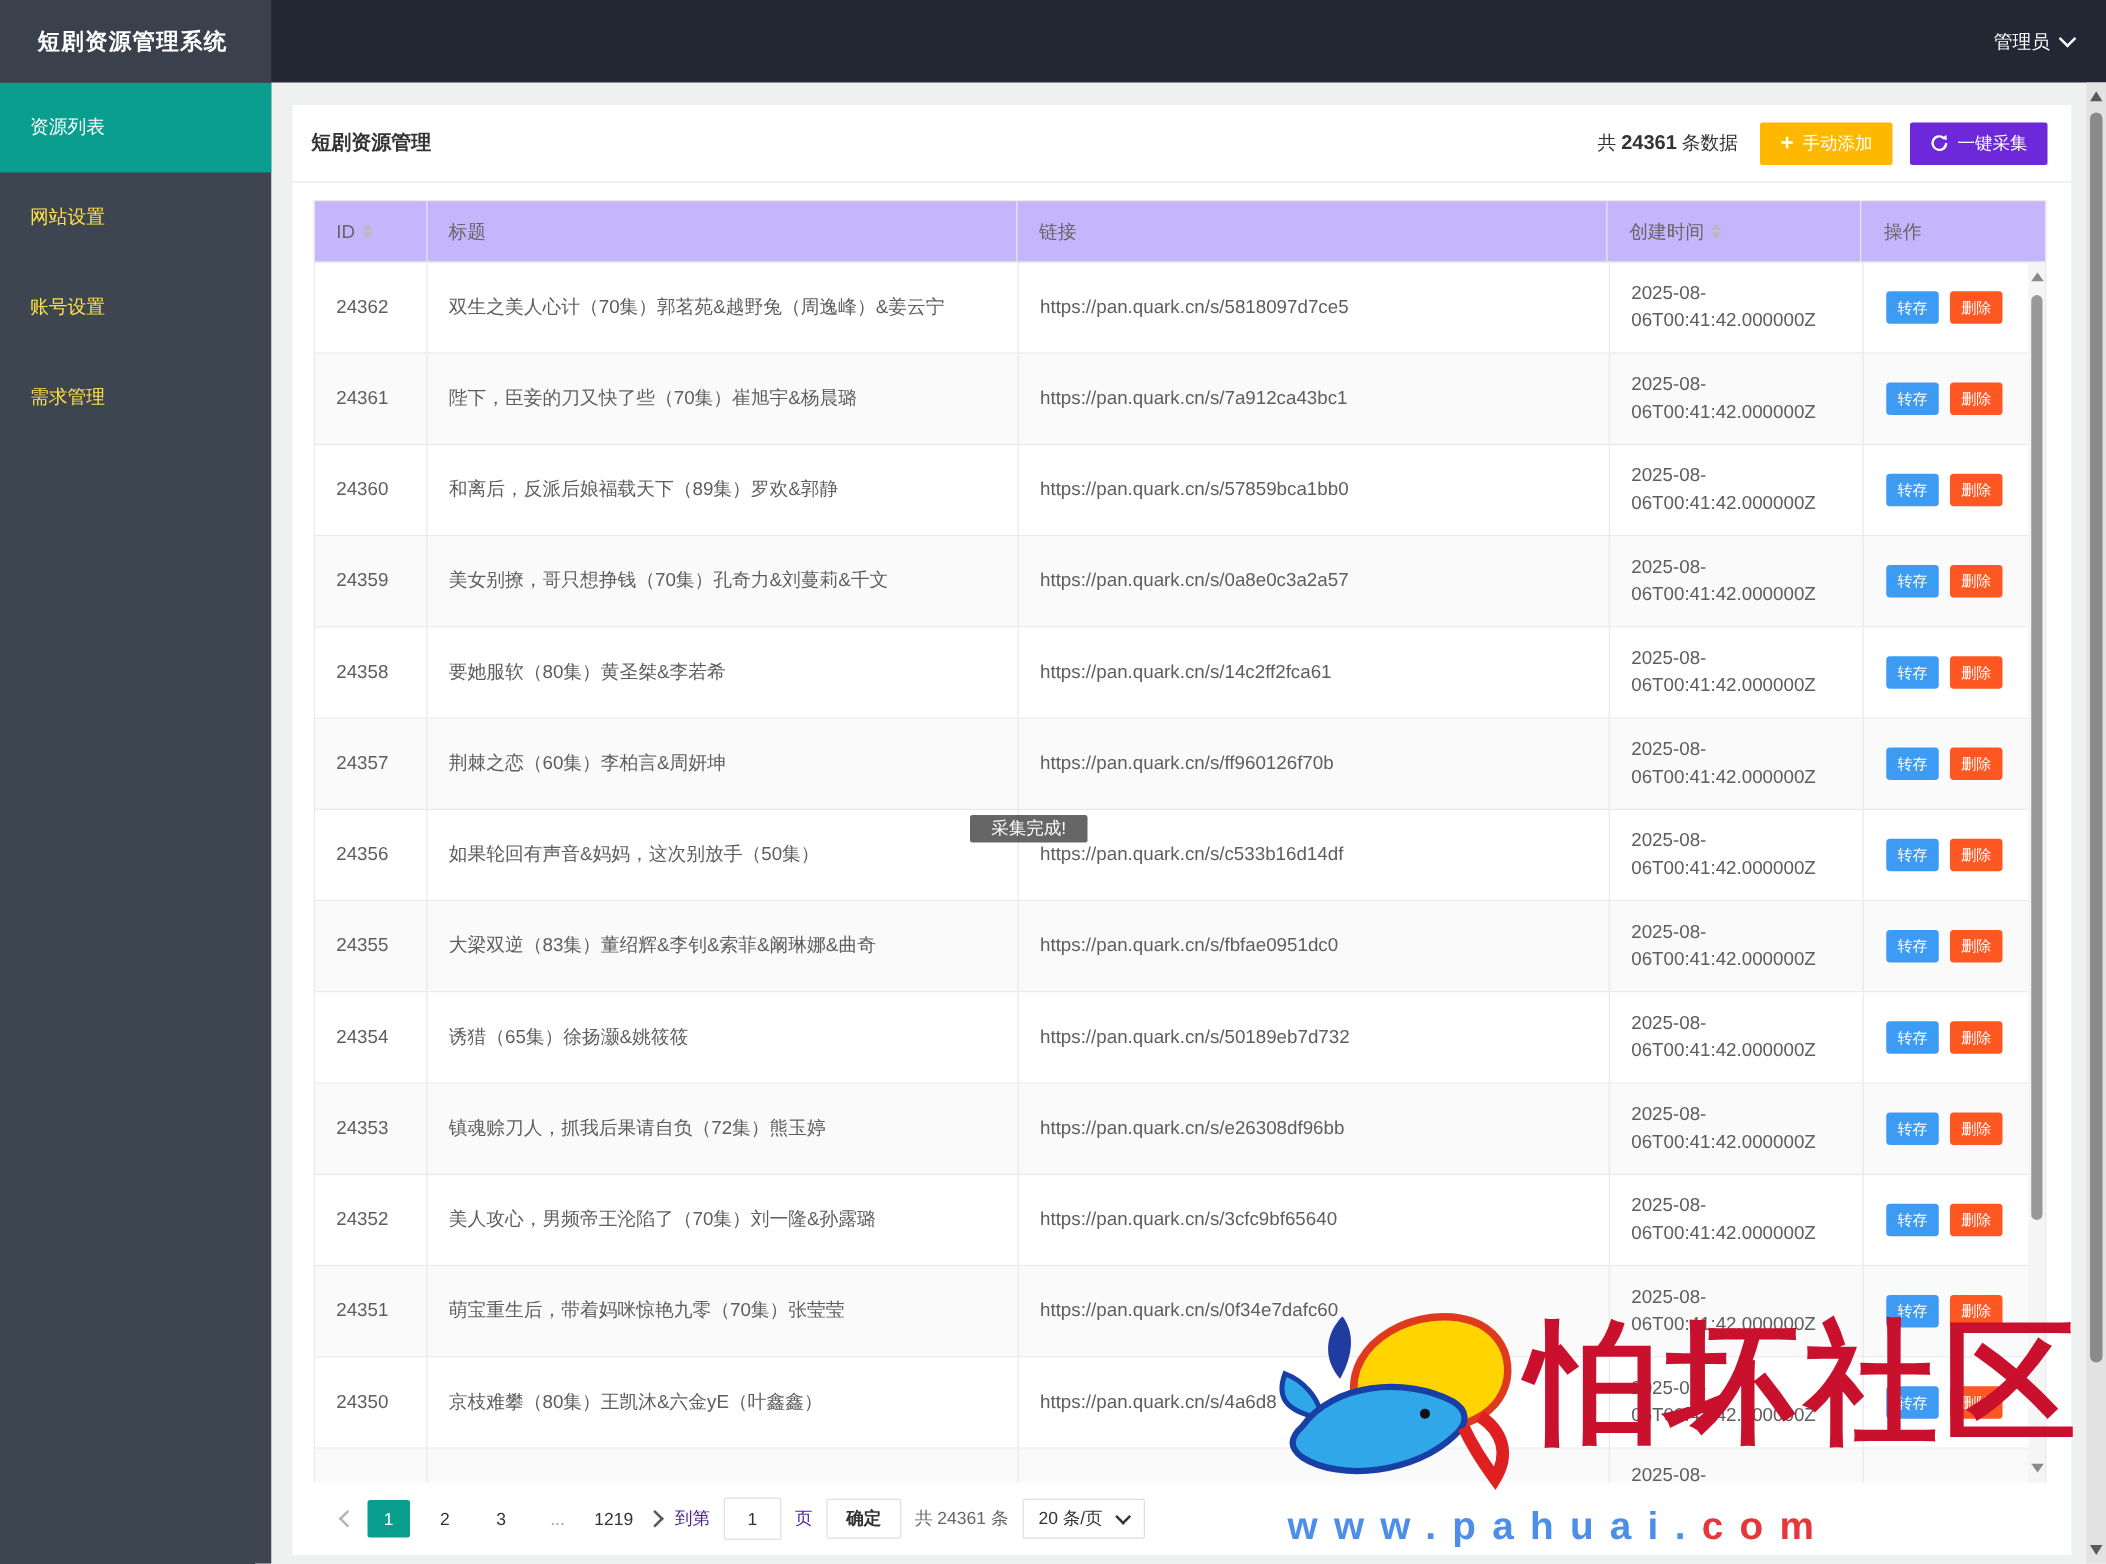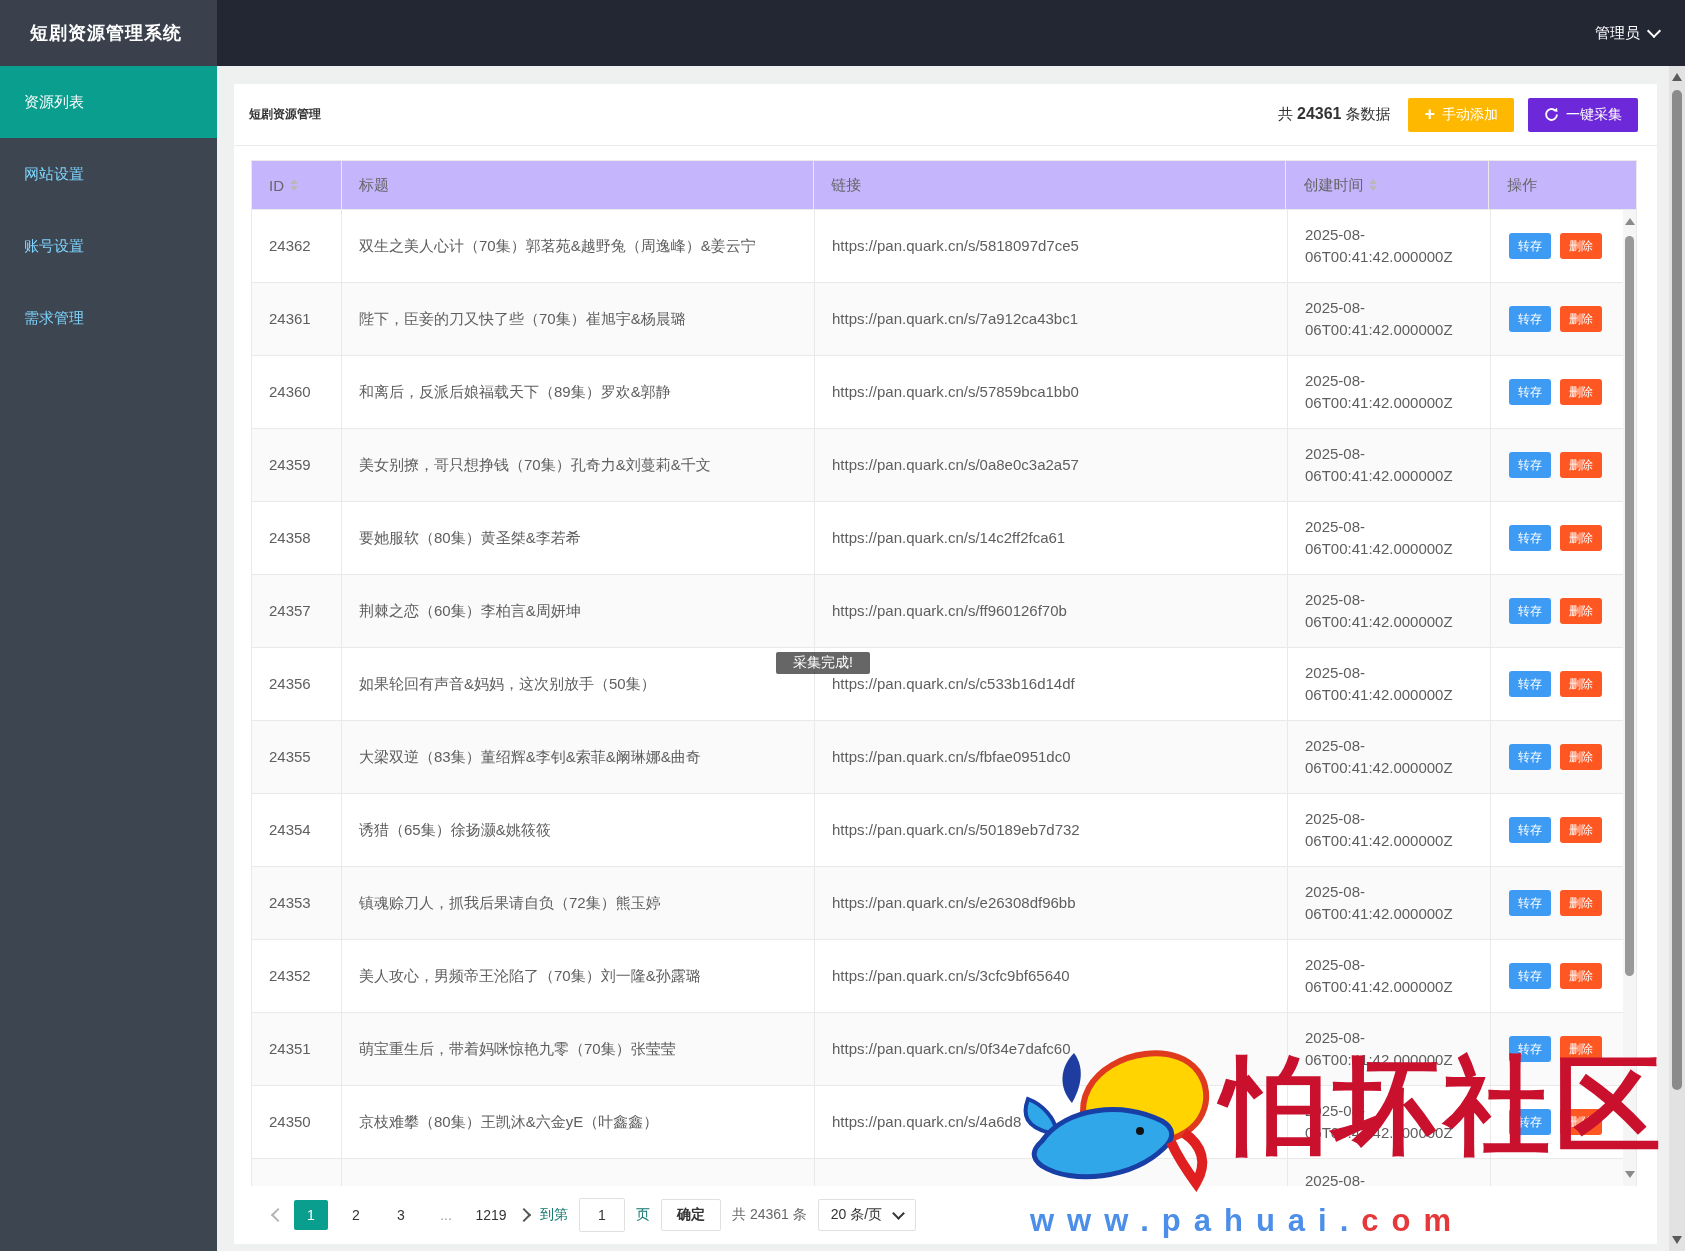--- a/index.html
+++ b/index.html
@@ -10,27 +10,27 @@
     -webkit-font-smoothing:antialiased;
   }
   
   .topbar{position:absolute;left:0;top:0;width:1685px;height:66px;background:#232734;z-index:10;}
   .brand{position:absolute;left:0;top:0;width:217px;height:66px;background:#3a414c;}
   .brand h1{margin:0;padding-left:30px;line-height:66px;font-size:18px;font-weight:bold;color:#fff;letter-spacing:1px;}
   .user{position:absolute;right:26px;top:0;height:66px;display:flex;align-items:center;color:#fff;font-size:15px;cursor:pointer;}
   .chev{display:inline-block;width:8px;height:8px;border-right:2px solid currentColor;border-bottom:2px solid currentColor;transform:rotate(45deg);margin-left:9px;margin-top:-4px;}
   
   .sidebar{position:absolute;left:0;top:66px;width:217px;bottom:0;background:#3d4551;z-index:9;}
-  .side-item{height:72px;line-height:72px;padding-left:24px;color:#7dd3fc;font-size:15px;cursor:pointer;}
+  .side-item{height:72px;line-height:72px;padding-left:24px;color:#fde047;font-size:15px;cursor:pointer;}
   .side-item.active{background:#0a9e8f;color:#fff;}
   
   .main{position:absolute;left:217px;top:66px;right:0;bottom:0;background:#eff1f1;}
   .card{position:absolute;left:17px;top:18px;width:1423px;height:1160px;background:#fff;}
   .card-head{position:relative;height:61px;border-bottom:1px solid #eaeaea;}
-  .card-title{position:absolute;left:15px;top:0;line-height:61px;font-size:12px;font-weight:bold;color:#333;}
+  .card-title{position:absolute;left:15px;top:0;line-height:61px;font-size:16px;font-weight:bold;color:#333;}
   .head-right{position:absolute;right:19px;top:0;height:61px;display:flex;align-items:center;gap:14px;}
   .stats{font-size:15px;color:#333;margin-right:4px;}
   .stats b{font-size:16px;margin:0 4px;}
   .btn{display:flex;align-items:center;gap:7px;height:34px;padding:0 16px;border-radius:2px;color:#fff;font-size:14px;border:none;cursor:pointer;}
   .btn-add{background:#FFB800;}
   .btn-collect{background:#6d28d9;}
   .plus{font-size:18px;font-weight:bold;line-height:1;margin-top:-2px;}
   
   .table-zone{position:absolute;left:17px;top:76px;width:1386px;}
   .thead{display:flex;height:50px;background:#c4b5fd;border:1px solid #e9e9e9;box-sizing:border-box;}
@@ -61,21 +61,21 @@
   .arr.down{bottom:8px;border-top:7px solid #8a8a8a;}
   
   .pagination{position:absolute;left:17px;top:1102px;height:58px;display:flex;align-items:center;gap:11px;font-size:14px;color:#666;}
   .pg-prev{margin-left:22px;color:#b5b5b5;cursor:pointer;}
   .pg-prev .chev{transform:rotate(135deg);margin:0;}
   .pg-next{color:#555;cursor:pointer;}
   .pg-next .chev{transform:rotate(-45deg);margin:0;}
   .pg-num{min-width:34px;height:30px;line-height:30px;text-align:center;color:#333;cursor:pointer;border-radius:2px;}
   .pg-num.active{background:#0a9e8f;color:#fff;}
   .pg-num.dots{color:#999;cursor:default;}
-  .goto-label,.goto-unit{color:#0f766e;}
+  .goto-label,.goto-unit{color:#4c1d95;}
   .goto-input{width:40px;height:30px;border:1px solid #e0e0e0;border-radius:2px;text-align:center;font-size:14px;color:#333;outline:none;}
   .confirm-btn{height:32px;padding:0 15px;background:#fff;border:1px solid #e0e0e0;border-radius:2px;font-size:14px;font-weight:bold;color:#333;cursor:pointer;}
   .pg-total{color:#666;}
   .per-page{display:flex;align-items:center;gap:12px;height:32px;padding:0 12px;border:1px solid #e0e0e0;border-radius:2px;color:#333;cursor:pointer;background:#fff;box-sizing:border-box;justify-content:center;}
   .sel-caret{width:7px;height:7px;border-right:2px solid #333;border-bottom:2px solid #333;transform:rotate(45deg);margin-top:-4px;}
   
   .vscroll{position:absolute;right:0;top:66px;width:16px;bottom:0;background:#e2e2e2;z-index:40;}
   .vscroll .thumb{position:absolute;left:3px;top:24px;width:10px;height:1000px;background:#8a8a8a;border-radius:5px;}
   .vscroll .arr{left:3px;}
   .vscroll .arr.up{top:7px;border-bottom:8px solid #5a5a5a;}

